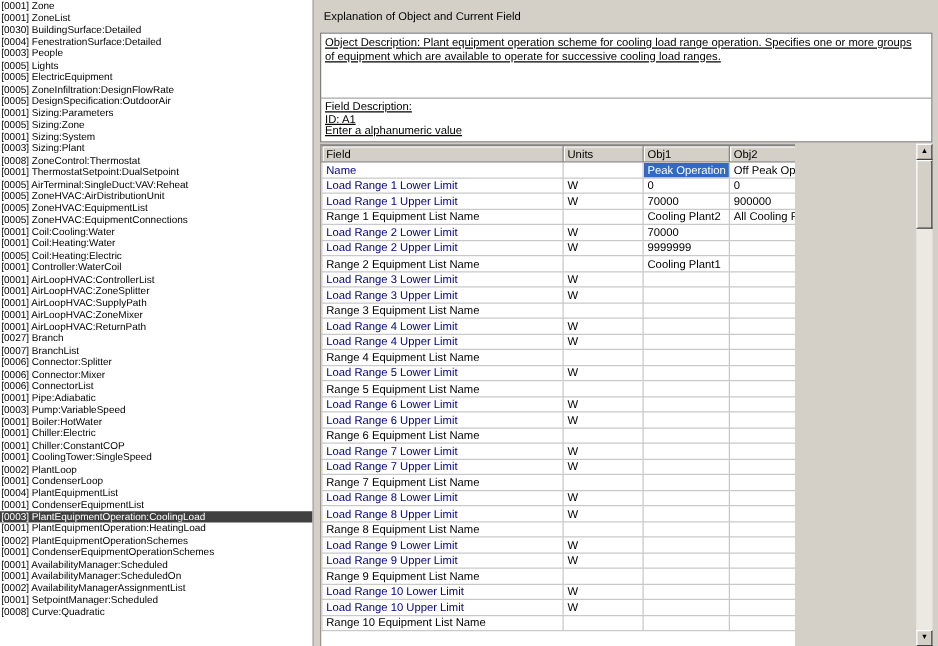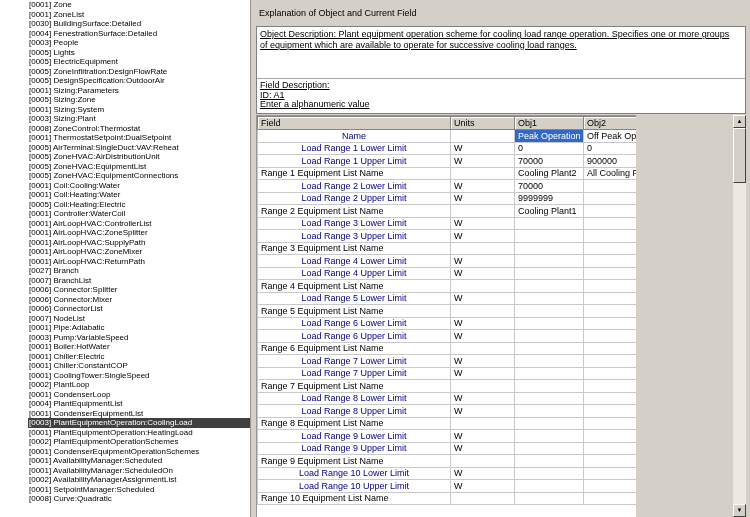--- a/index.html
+++ b/index.html
@@ -6,21 +6,21 @@
   html,body { width:750px; height:517px; }
   body { font-family:"Liberation Sans", sans-serif; background:#d4d0c8; }
   .app { position:relative; width:750px; height:517px; background:#d4d0c8; overflow:hidden; }
 
   
   .sidebar {
     position:absolute; left:0; top:0; width:251px; height:517px;
     background:#ffffff; border-right:1px solid #9a968f; overflow:hidden;
     font-size:8px; color:#000;
   }
-  .list-item { height:9.5px; line-height:9.5px; white-space:nowrap; padding-left:1px; cursor:default;margin-left:28px; }
+  .list-item { height:9.5px; line-height:9.5px; white-space:nowrap; padding-left:1px; cursor:default; }
   .list-item.selected { background:#404040; color:#fff; }
 
   
   .expl-title { position:absolute; left:259px; top:8px; font-size:9px; color:#000; }
   .expl-box {
     position:absolute; left:256px; top:26px; width:490px; height:88px;
     background:#fff; border:1px solid #808080; font-size:9px; color:#000;text-decoration:underline;
   }
   .obj-desc { height:52px; padding:2px 8px 0 3px; line-height:10.5px; border-bottom:1px solid #a8a8a8; overflow:hidden; }
   .field-desc { padding:2px 3px 0 3px; line-height:9.6px; }
@@ -33,21 +33,21 @@
   table { border-collapse:collapse; table-layout:fixed; width:471px; font-size:9px; }
   th {
     background:#d4d0c8; font-weight:normal; text-align:left; height:13px;
     padding:0 3px; border:1px solid #848484; box-shadow:inset 1px 1px 0 #ffffff;
     white-space:nowrap; overflow:hidden;
   }
   td {
     height:12.5px; padding:0 3px; border:1px solid #c9c9c9;
     white-space:nowrap; overflow:hidden; color:#000; cursor:default;
   }
-  td.field.blue { color:#000080;text-align:center; }
+  td.field.blue { color:#000080; }
   td.selcell { background:#316ac5; color:#fff; }
 
   
   .vscroll { position:absolute; left:733px; top:115px; width:13px; height:402px; background:#ece9e2; }
   .sb-btn {
     position:absolute; left:0; width:13px; height:13px; background:#d4d0c8;
     border:1px solid; border-color:#ffffff #404040 #404040 #ffffff;
     font-size:6px; line-height:11px; text-align:center; color:#000;
   }
   .sb-up { top:0; }
@@ -89,21 +89,20 @@
       <div class="list-item">[0001] AirLoopHVAC:ControllerList</div>
       <div class="list-item">[0001] AirLoopHVAC:ZoneSplitter</div>
       <div class="list-item">[0001] AirLoopHVAC:SupplyPath</div>
       <div class="list-item">[0001] AirLoopHVAC:ZoneMixer</div>
       <div class="list-item">[0001] AirLoopHVAC:ReturnPath</div>
       <div class="list-item">[0027] Branch</div>
       <div class="list-item">[0007] BranchList</div>
       <div class="list-item">[0006] Connector:Splitter</div>
       <div class="list-item">[0006] Connector:Mixer</div>
       <div class="list-item">[0006] ConnectorList</div>
-      <div class="list-item">[0007] NodeList</div>
       <div class="list-item">[0001] Pipe:Adiabatic</div>
       <div class="list-item">[0003] Pump:VariableSpeed</div>
       <div class="list-item">[0001] Boiler:HotWater</div>
       <div class="list-item">[0001] Chiller:Electric</div>
       <div class="list-item">[0001] Chiller:ConstantCOP</div>
       <div class="list-item">[0001] CoolingTower:SingleSpeed</div>
       <div class="list-item">[0002] PlantLoop</div>
       <div class="list-item">[0001] CondenserLoop</div>
       <div class="list-item">[0004] PlantEquipmentList</div>
       <div class="list-item">[0001] CondenserEquipmentList</div>

